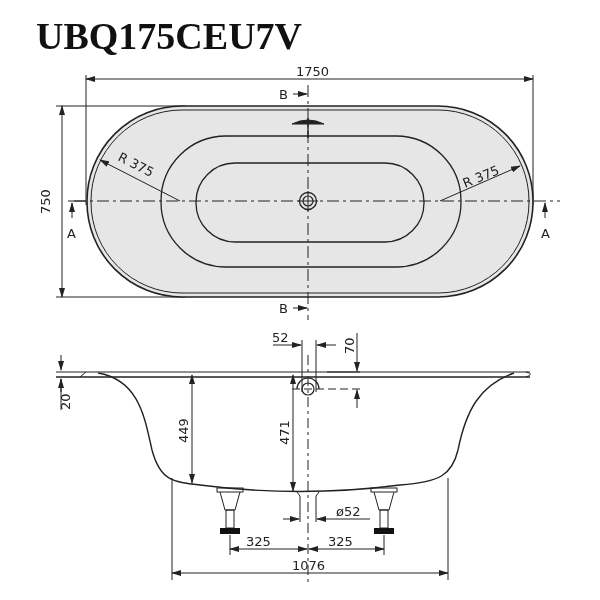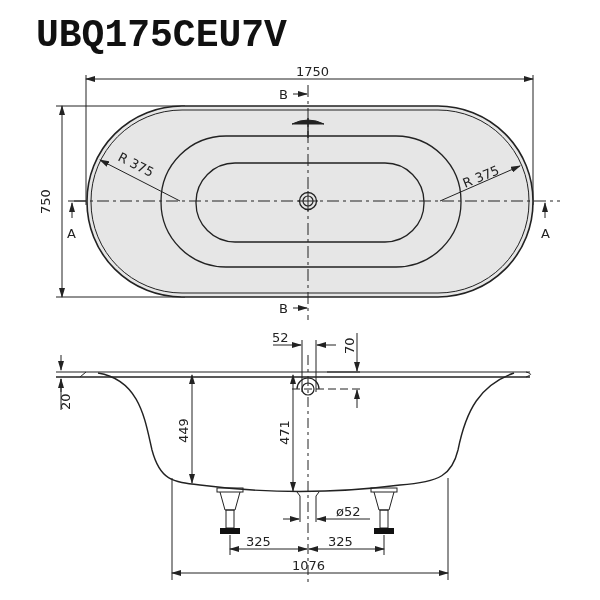--- a/index.html
+++ b/index.html
@@ -1,17 +1,17 @@
 <!DOCTYPE html>
 <html><head>
 <meta charset="utf-8">
 <style>
   html, body { margin:0; padding:0; background:#ffffff; }
   body { width:600px; height:600px; position:relative; overflow:hidden; font-family:"Liberation Sans", sans-serif; }
-  .title { position:absolute; left:36px; top:14px; font-family:Liberation Mono, monospace; font-weight:bold; font-size:38px; color:#111; letter-spacing:0px; }
+  .title { position:absolute; left:36px; top:14px; font-family:Liberation Serif, serif; font-weight:bold; font-size:38px; color:#111; letter-spacing:0px; }
   svg { position:absolute; left:0; top:0; }
   .dim { font-family:"DejaVu Sans", sans-serif; font-size:13px; fill:#222; }
 </style>
 </head>
 <body>
 
 <div class="title">UBQ175CEU7V</div>
 
 <svg width="600" height="600" viewBox="0 0 600 600" xmlns="http://www.w3.org/2000/svg">
   <defs>

